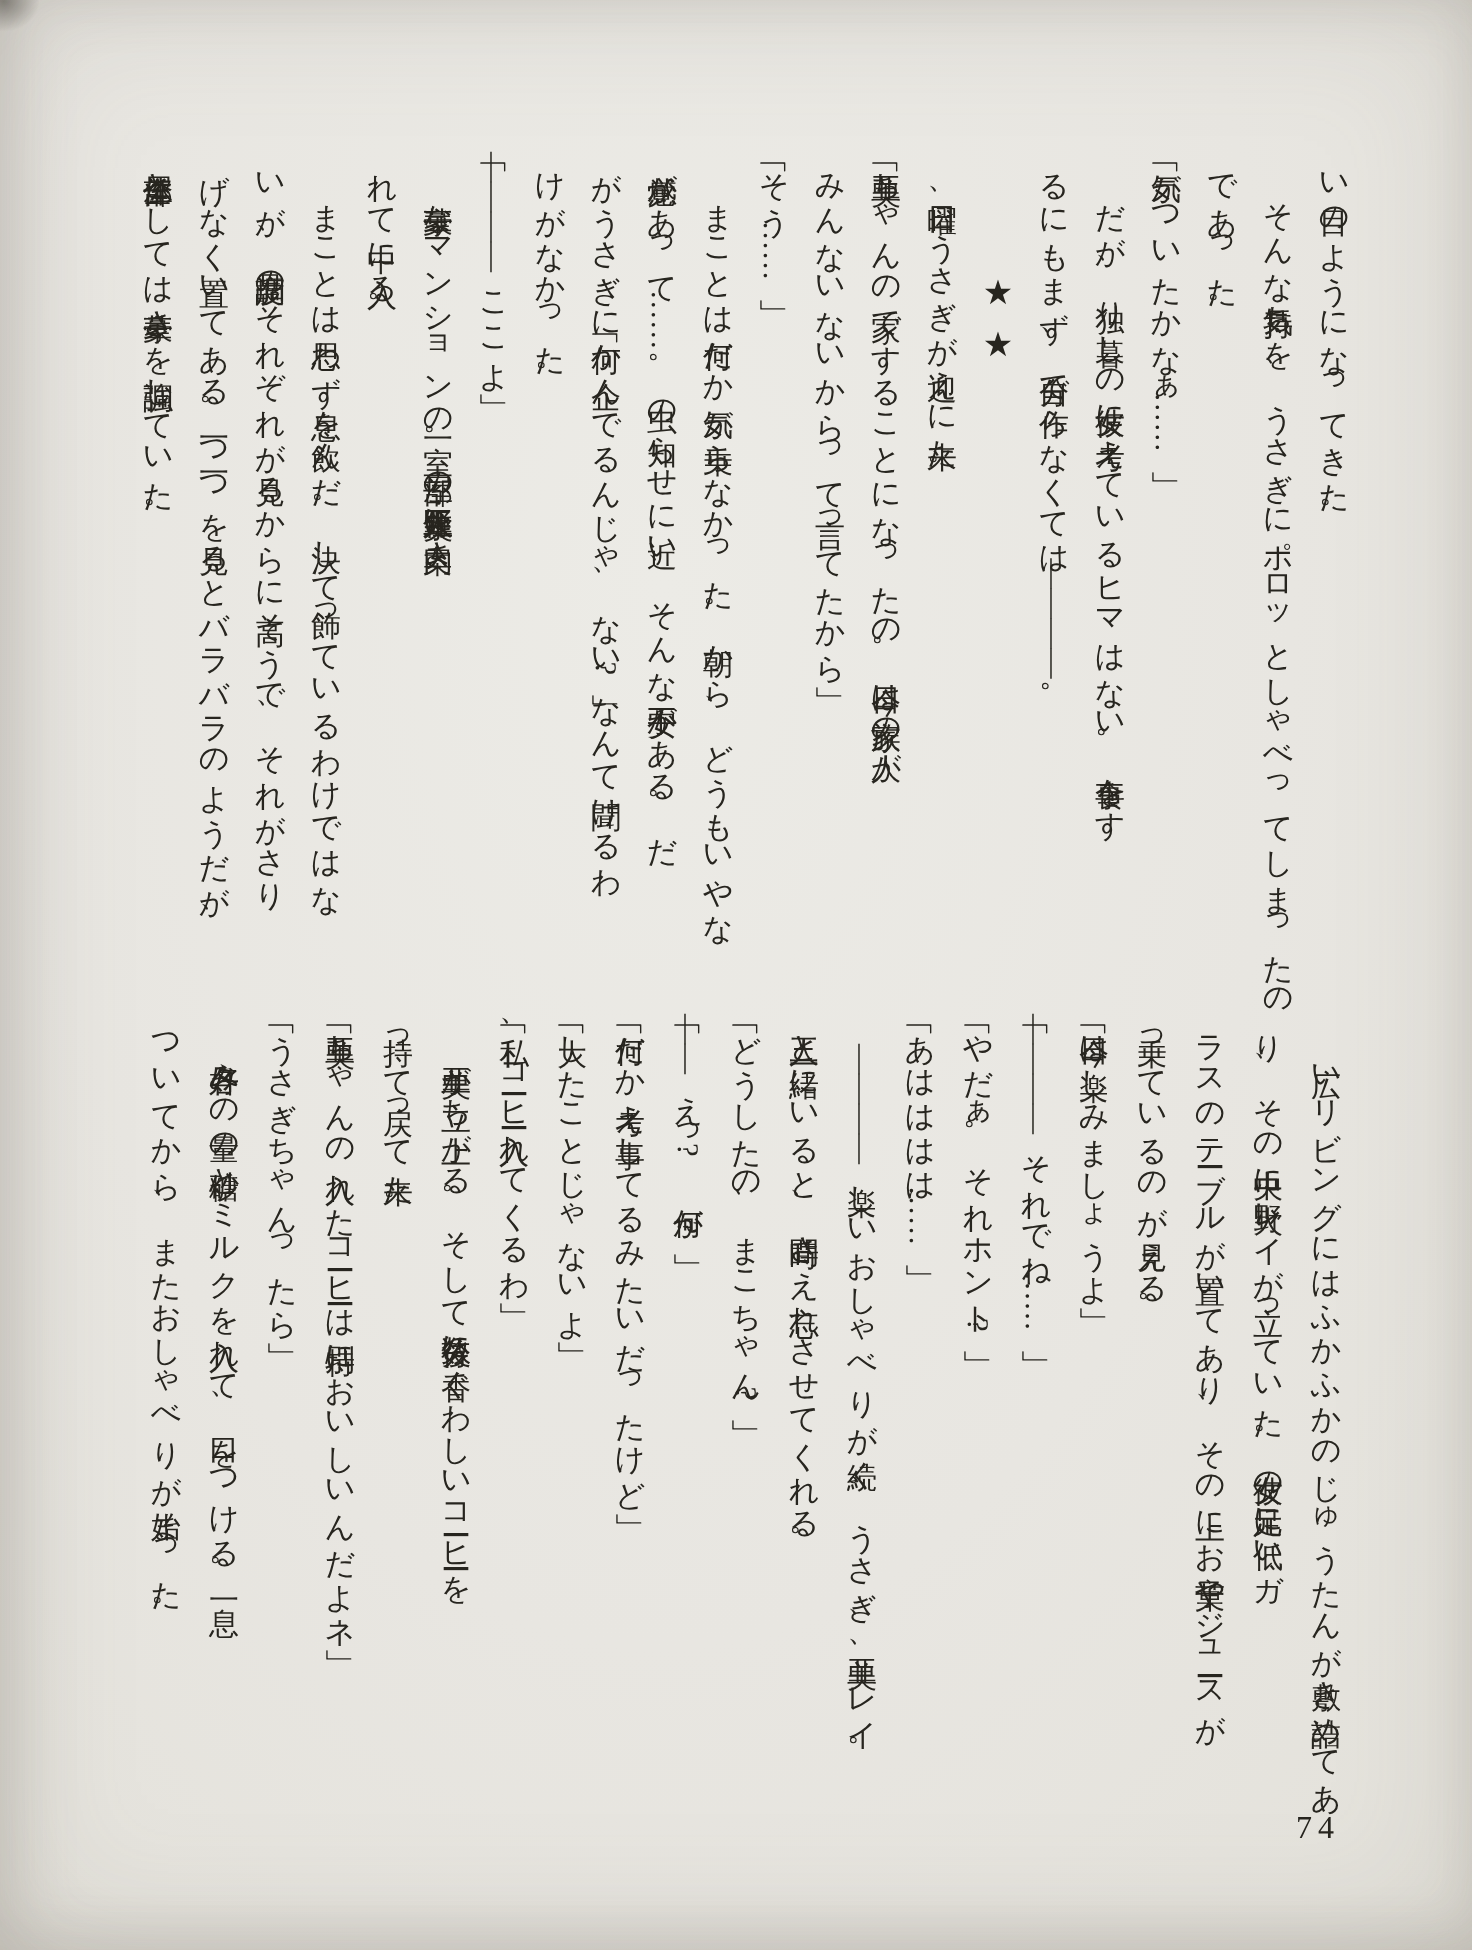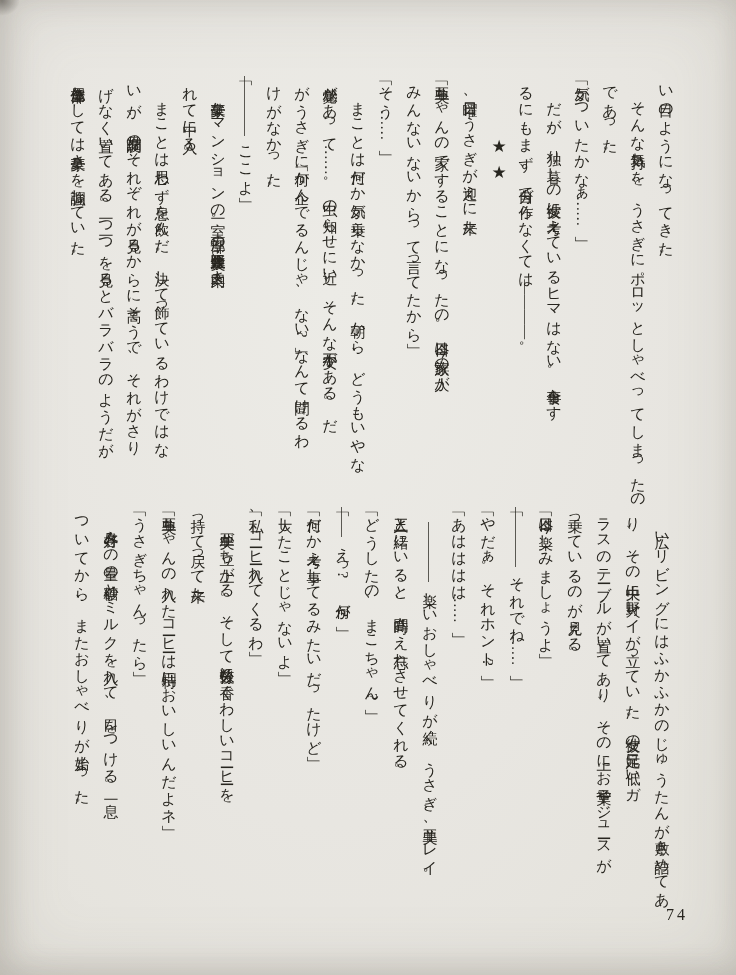--- a/index.html
+++ b/index.html
@@ -117,16 +117,16 @@
       <div class="line">「何だか考え事してるみたいだったけど」</div>
       <div class="line">「大したことじゃないよ」</div>
       <div class="line">「私、コーヒー入れてくるわ」</div>
       <div class="line" style="text-indent: 1em;">亜美が立ち上がる。そして数分後に香ぐわしいコーヒーを</div>
       <div class="line">持って戻って来た。</div>
       <div class="line">「亜美ちゃんの入れたコーヒーは特別においしいんだよネ」</div>
       <div class="line">「うさぎちゃんったら」</div>
       <div class="line" style="text-indent: 1em;">各々好みの量の砂糖とミルクを入れて、口をつける。一息</div>
       <div class="line">ついてから、またおしゃべりが始まった。</div>
     </div>
-  <div class="pagenum" style="color: rgb(39, 37, 31); margin-left: 18px;">74</div>
+  <div class="pagenum" style="color: rgb(39, 37, 31);">74</div>
   <div class="corner-smudge"></div>
   <div class="vignette"></div>
 </div>
 
 </body></html>

